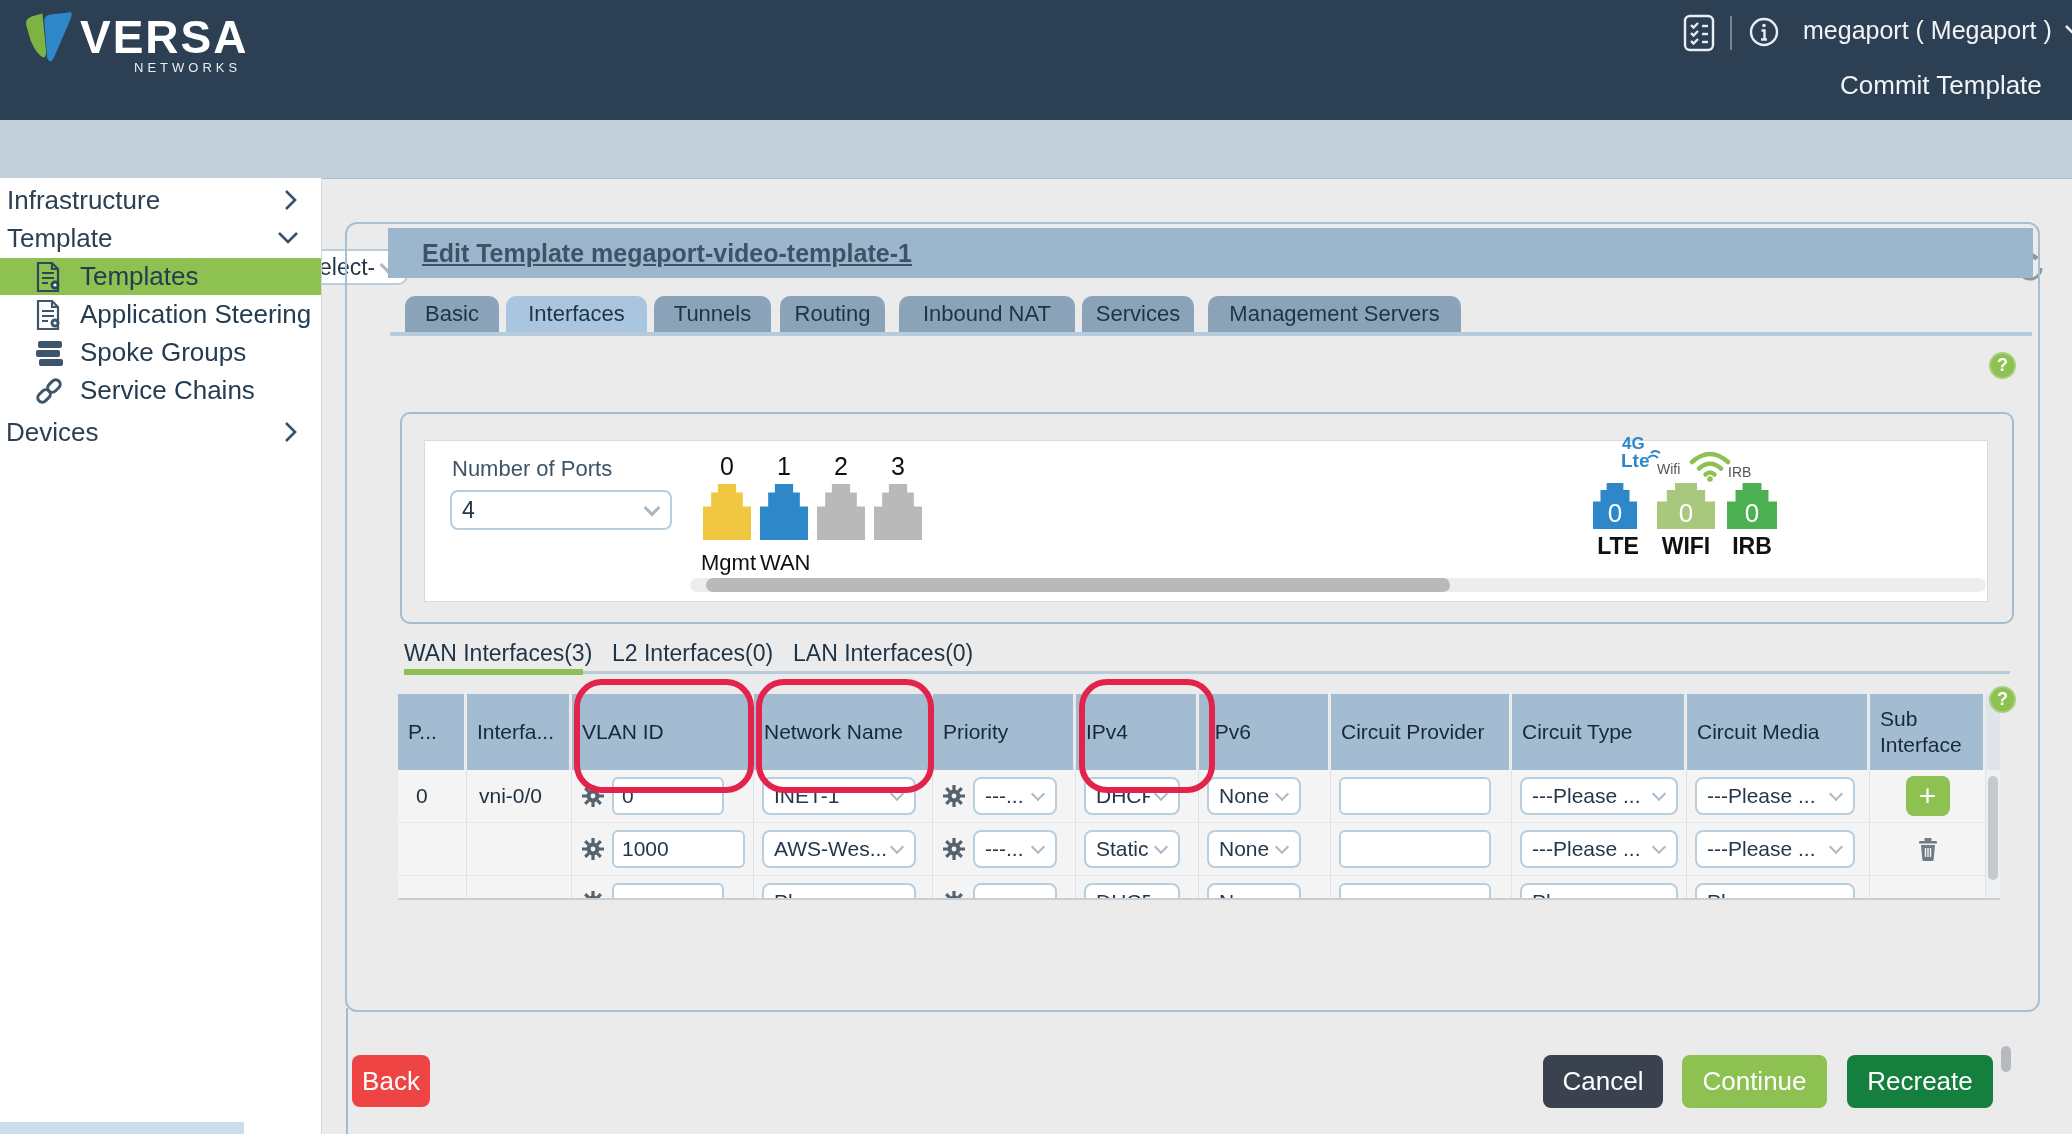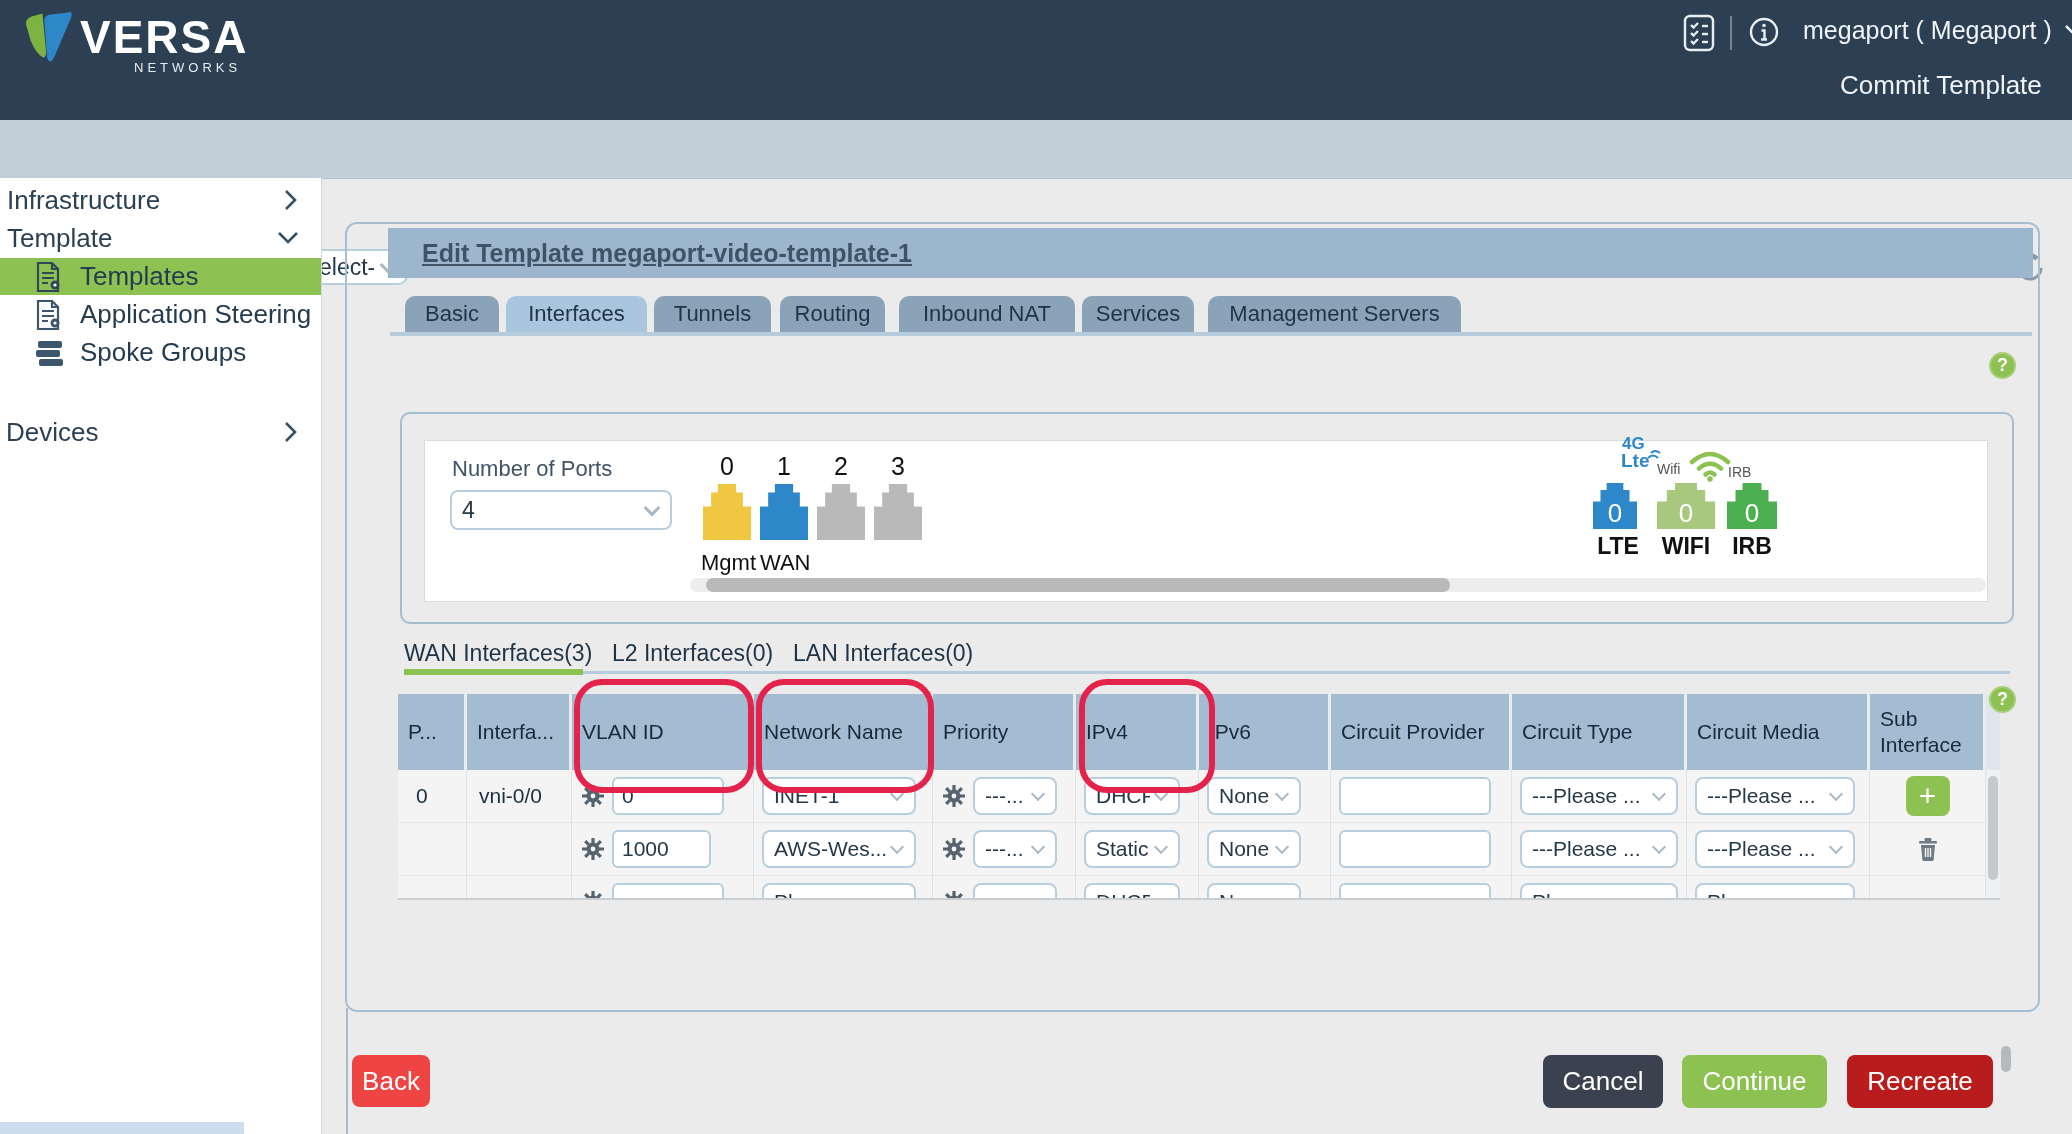--- a/index.html
+++ b/index.html
@@ -176,20 +176,31 @@
     <div class="side-item" style="top:156px;">
       <span class="ic">
         <svg width="30" height="30" viewBox="0 0 30 30" fill="#3e566c">
           <rect x="4" y="3" width="24" height="7" rx="2"></rect>
           <rect x="2" y="12" width="24" height="7" rx="2"></rect>
           <rect x="5" y="21" width="24" height="7" rx="2"></rect>
         </svg>
       </span>
       <span class="lbl">Spoke Groups</span>
     </div>
+    <div class="side-item" style="top:194px;">
+      <span class="ic">
+        <svg width="30" height="30" viewBox="0 0 30 30">
+          <g transform="rotate(45 15 15)" fill="none" stroke="#3e566c" stroke-width="3">
+            <rect x="10.5" y="1" width="9" height="14" rx="4.5"></rect>
+            <rect x="10.5" y="15" width="9" height="14" rx="4.5"></rect>
+          </g>
+        </svg>
+      </span>
+      <span class="lbl">Service Chains</span>
+    </div>
 
     <div class="side-group" style="top:236px;">
       <span class="lbl" style="margin-left:6px;">Devices</span>
       <svg class="side-chev" width="16" height="22" viewBox="0 0 14 22">
         <path d="M2 2 l9 9 -9 9" stroke="#35506b" stroke-width="2.6" fill="none"></path>
       </svg>
     </div>
   </div>
   <div class="abs" style="left:0;top:1122px;width:244px;height:12px;background:#ccdded;"></div>
 
@@ -364,21 +375,21 @@
           <svg width="26" height="26" viewBox="0 0 26 26">
               <g fill="#55636f">
                 <circle cx="13" cy="13" r="6.5"></circle>
               </g>
           <g stroke="#55636f" stroke-width="3.2">
                 <path d="M13 2v5M13 19v5M2 13h5M19 13h5M5.2 5.2l3.5 3.5M17.3 17.3l3.5 3.5M20.8 5.2l-3.5 3.5M8.7 17.3l-3.5 3.5"></path>
               </g>
           <circle cx="13" cy="13" r="2.4" fill="#f4f4f4"></circle>
             </svg>
         </span>
-        <input class="tin" style="width: 99px;" value="1000">
+        <input class="tin" style="width: 133px;" value="1000">
       </div>
       <div class="td">
         <div class="dd dd-sm" style="width:154px;">
           <span>AWS-Wes...</span>
             <i class="chev"></i>
         </div>
       </div>
       <div class="td">
         <span class="gear">
           <svg width="26" height="26" viewBox="0 0 26 26">
@@ -512,16 +523,16 @@
   <div class="abs vscroll-thumb"></div>
   <div class="abs help" style="left:1989px;top:686px;">?</div>
 
   <div class="annot" style="left:574px;top:679px;width:168px;height:102px;"></div>
   <div class="annot" style="left:756px;top:679px;width:166px;height:102px;"></div>
   <div class="annot" style="left:1079px;top:679px;width:124px;height:102px;"></div>
 
   <div class="btn" style="left:352px;top:1055px;width:78px;height:52px;background:#ef4444;">Back</div>
   <div class="btn" style="left:1543px;top:1055px;width:120px;height:53px;background:#39424e;">Cancel</div>
   <div class="btn" style="left:1682px;top:1055px;width:145px;height:53px;background:#8dc152;">Continue</div>
-  <div class="btn" style="left:1847px;top:1055px;width:146px;height:53px;background:#b91c1c;">Recreate</div>
+  <div class="btn" style="left:1847px;top:1055px;width:146px;height:53px;background:#15803d;">Recreate</div>
 
   <div class="abs" style="left:2001px;top:1046px;width:10px;height:26px;background:#b6babe;border-radius:5px;"></div>
 </div>
 
 </body></html>

